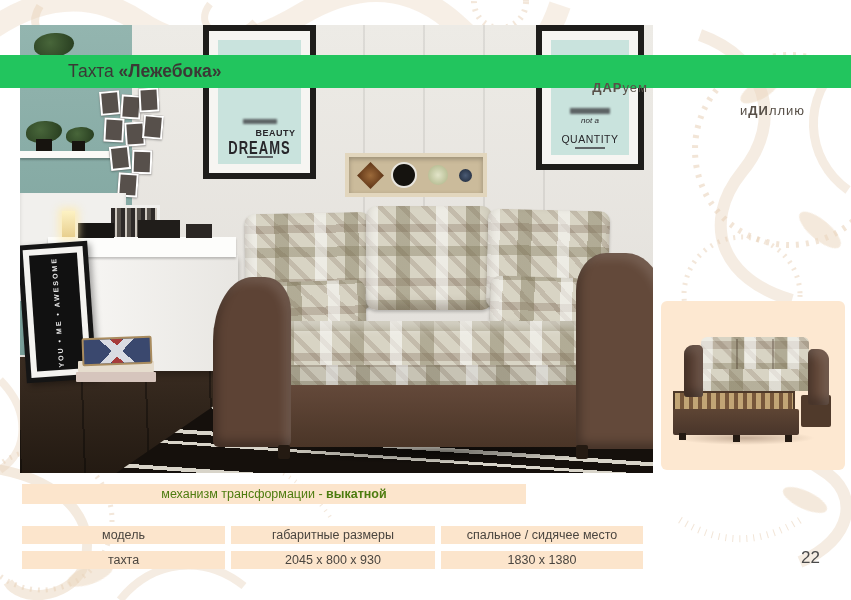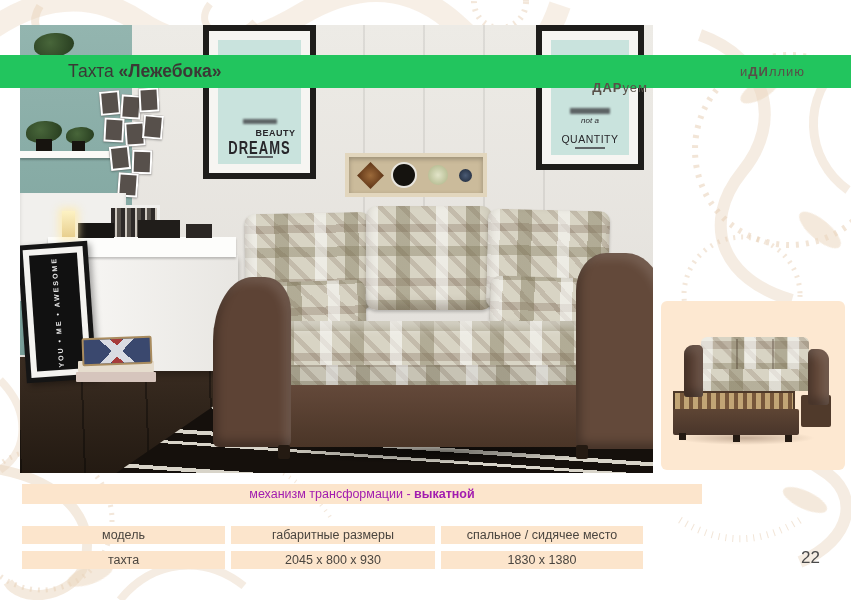--- a/index.html
+++ b/index.html
@@ -71,22 +71,22 @@
   .book2{left:56px;top:347px;width:80px;height:10px;background:#d6c5bd;border-radius:1px;}
 
   
   .title-band{left:0;top:55px;width:851px;height:33px;background:#22c55e;z-index:2;}
   .title{left:68px;top:0;height:33px;line-height:33px;font-size:17.5px;color:#3b3835;}
   .tag{top:0;height:33px;line-height:33px;font-size:13px;letter-spacing:1px;color:#585048;}
   .tag .b{color:#46three;}
   .crest{left:660px;top:32px;z-index:3;}
   .thumb-box{left:661px;top:301px;width:184px;height:169px;background:#fde8d1;border-radius:6px;z-index:2;}
   .mini-shadow{left:14px;top:130px;width:140px;height:14px;background:radial-gradient(rgba(90,60,40,.35),transparent 70%);border-radius:50%;}
-  .mech-band{left:22px;top:484px;width:680px;height:20px;background:#fce5cc;z-index:2;
-     text-align:center;line-height:20px;font-size:12.5px;color:#a21caf;}
+  .mech-band{left:22px;top:484px;width:504px;height:20px;background:#fce5cc;z-index:2;
+     text-align:center;line-height:20px;font-size:12.5px;color:#4d7c0f;}
   .spec-cell{height:18px;background:#fce5cc;z-index:2;text-align:center;line-height:18px;font-size:12.5px;color:#4a453f;}
   .page-num{left:770px;top:548px;width:50px;text-align:right;font-size:17px;color:#4a4a4a;z-index:2;}
 </style>
 </head>
 <body>
 
 <div class="page">
 
   <svg class="ornament" width="851" height="600" viewBox="0 0 851 600">
     <g fill="none" stroke="#e7d0b6">
@@ -203,21 +203,21 @@
     <div class="abs" style="left:246px;top:360px;width:330px;height:62px;background:linear-gradient(#64493a,#4a3527);border-radius:3px;"></div>
     <div class="abs arm" style="left:193px;top:252px;width:78px;height:170px;background:#5d4335;border-radius:40px 26px 6px 6px / 64px 34px 6px 6px;"></div>
     <div class="abs arm" style="left:556px;top:228px;width:94px;height:196px;background:#63493a;border-radius:30px 44px 6px 6px / 38px 70px 6px 6px;"></div>
     <div class="abs" style="left:258px;top:420px;width:12px;height:14px;background:#241a12;border-radius:2px;"></div>
     <div class="abs" style="left:556px;top:420px;width:12px;height:14px;background:#241a12;border-radius:2px;"></div>
   </div>
 
   <div class="abs title-band">
     <div class="abs title"><span>Тахта </span><span class="b">«Лежебока»</span></div>
     <div class="abs tag" style="left:548px;width:100px;text-align:right;margin-top:16px;"><span class="b">ДАР</span><span>уем</span></div>
-    <div class="abs tag" style="left:740px;width:110px;"><span>и</span><span class="b">ДИ</span><span>ллию</span></div>
+    <div class="abs tag" style="left:740px;width:110px;margin-top:39px;"><span>и</span><span class="b">ДИ</span><span>ллию</span></div>
   </div>
 
 
   <div class="abs thumb-box">
     <div class="abs mini-shadow"></div>
     <div class="abs" style="left:12px;top:90px;width:118px;height:20px;border:2px solid #4e3929;background:repeating-linear-gradient(90deg,#c2a575 0 5px,#77573a 5px 9px);"></div>
     <div class="abs" style="left:140px;top:94px;width:30px;height:32px;background:#503a2b;border-radius:2px;"></div>
     <div class="abs" style="left:12px;top:108px;width:126px;height:26px;background:linear-gradient(#5e4534,#49352a);border-radius:2px;"></div>
     <div class="abs fabric" style="left:40px;top:36px;width:108px;height:36px;border-radius:6px 6px 2px 2px;background-size:40% 100%;"></div>
     <div class="abs" style="left:75px;top:38px;width:2px;height:32px;background:rgba(70,55,40,.35);"></div>

